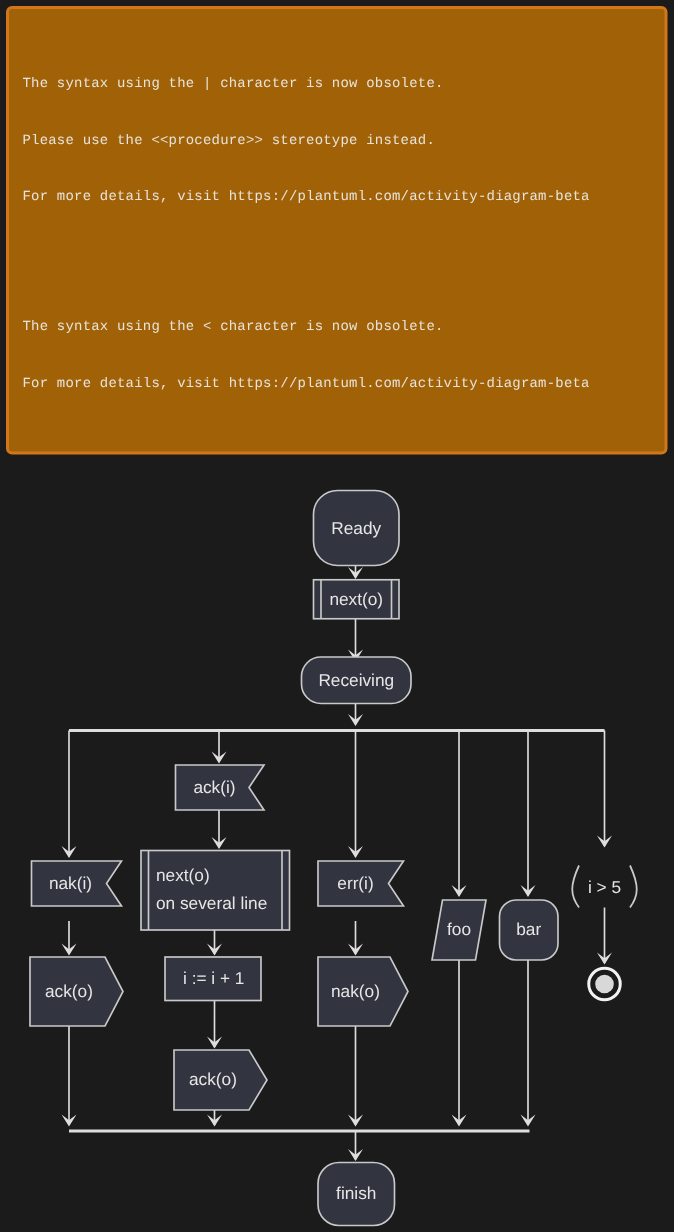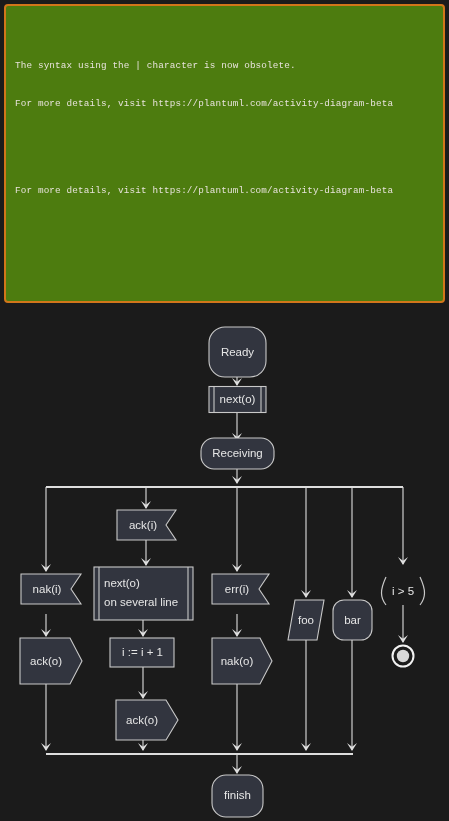--- a/index.html
+++ b/index.html
@@ -9,24 +9,24 @@
     font-family:"Liberation Sans",sans-serif;
     overflow:hidden;
   }
   #root{position:relative;width:449px;height:821px;}
 
   
   .warning-box{
     position:absolute;left:4px;top:4px;
     width:441px;height:299px;
     box-sizing:border-box;
-    background:#4d7c0f;
+    background:#a16207;
     border:2px solid #d2761a;
     border-radius:4px;
-    padding:17px 9px 0 9px;
+    padding:7px 9px 0 9px;
     overflow:hidden;
   }
   .warning-lines{
     font-family:"Liberation Mono","DejaVu Sans Mono",monospace;
     font-size:9.3px;
     line-height:12.45px;
     color:#e8e3dc;
     white-space:pre;
     letter-spacing:0.15px;
   }
@@ -64,23 +64,25 @@
 </style>
 </head>
 <body>
 
 <div id="root">
 
   <div class="warning-box">
     <div class="warning-lines">
 
       <div class="warn-line">The syntax using the | character is now obsolete.</div>
+      <div class="warn-line">Please use the &lt;&lt;procedure&gt;&gt; stereotype instead.</div>
       <div class="warn-line">For more details, visit https://plantuml.com/activity-diagram-beta</div>
       <div class="warn-blank"></div>
 
+      <div class="warn-line">The syntax using the &lt; character is now obsolete.</div>
       <div class="warn-line">For more details, visit https://plantuml.com/activity-diagram-beta</div>
       
 
       
       
       
       
 
       
       

